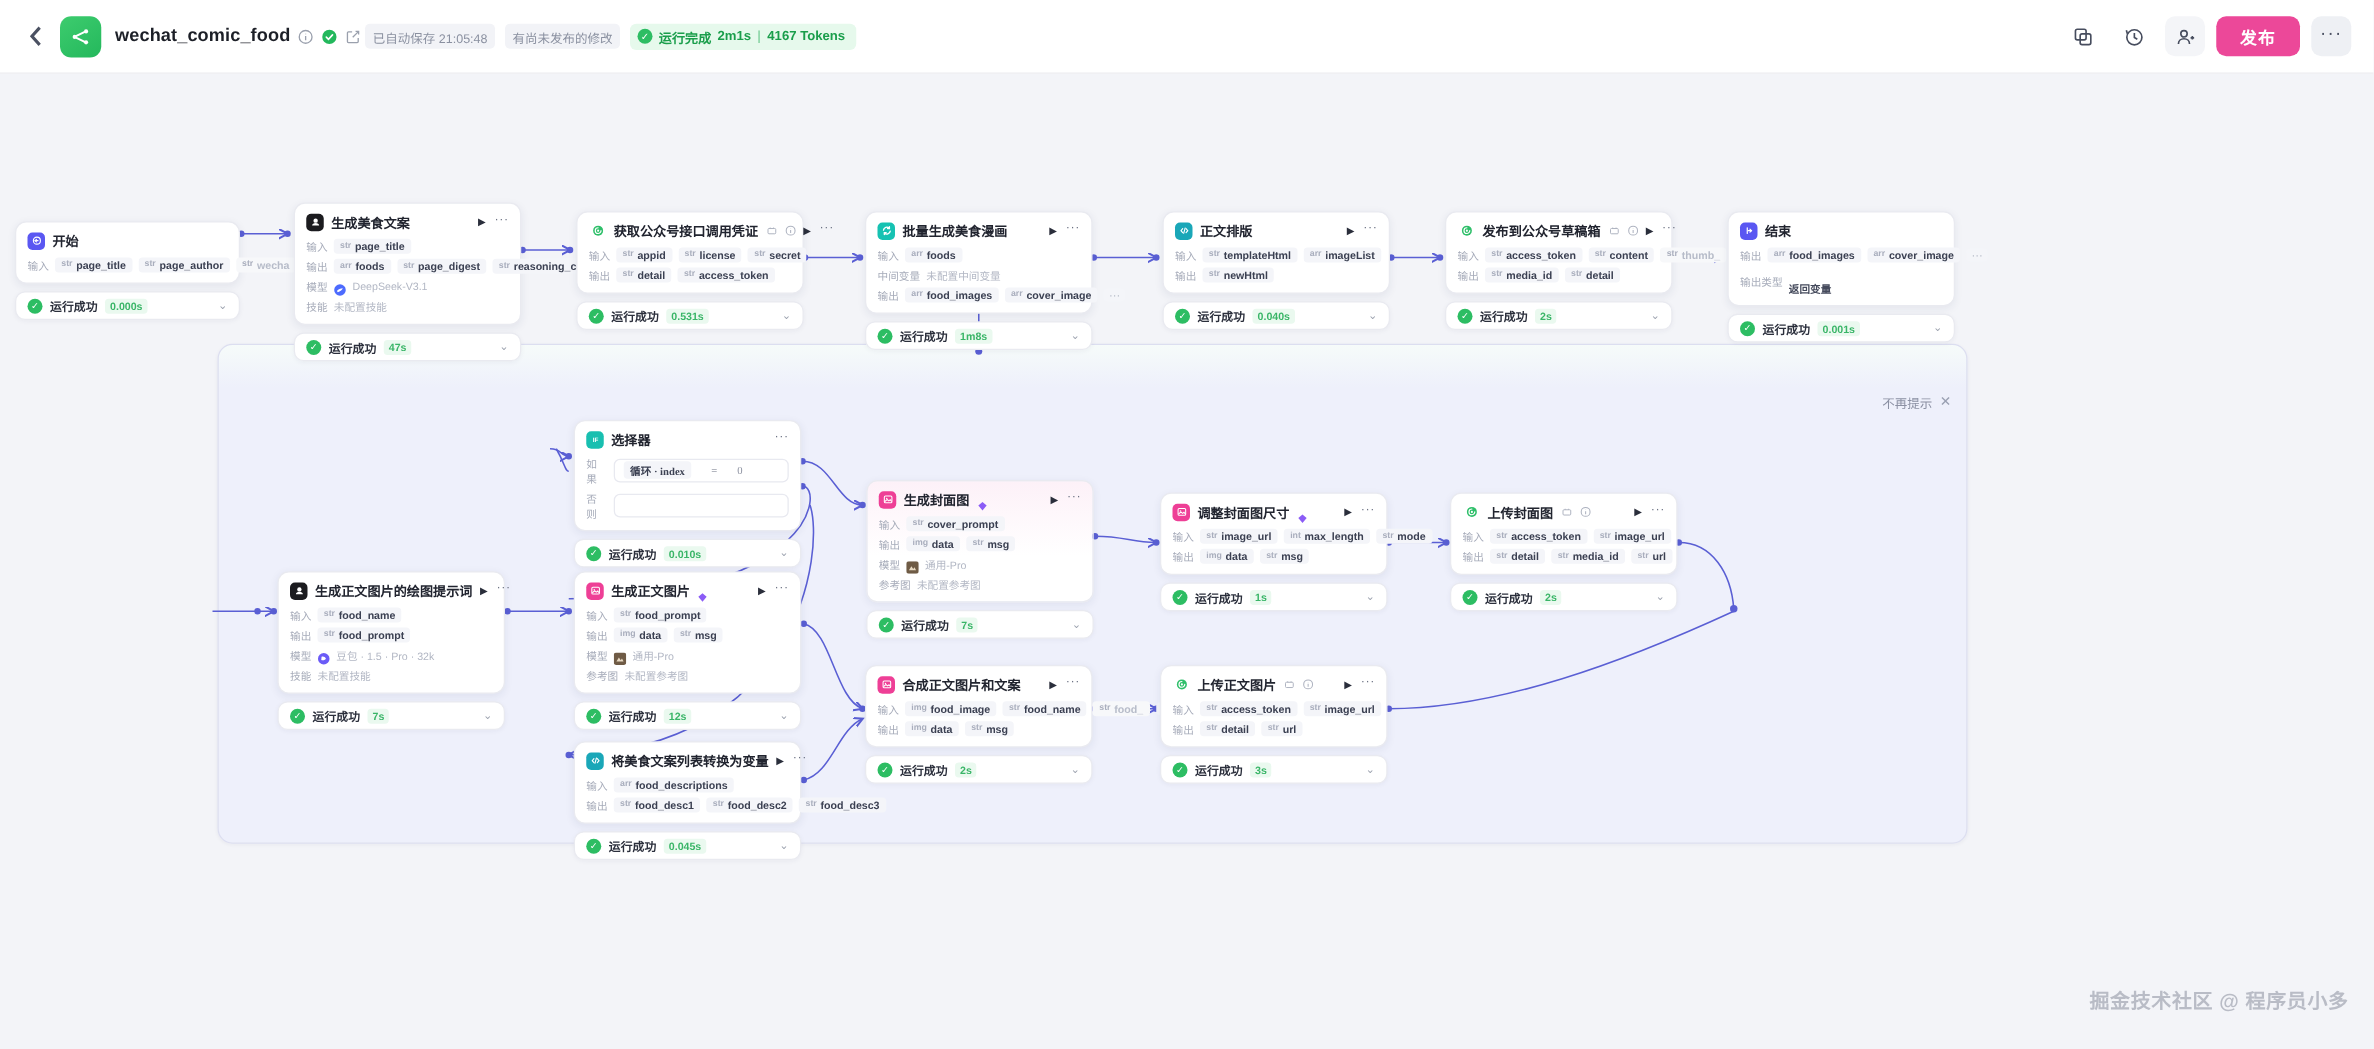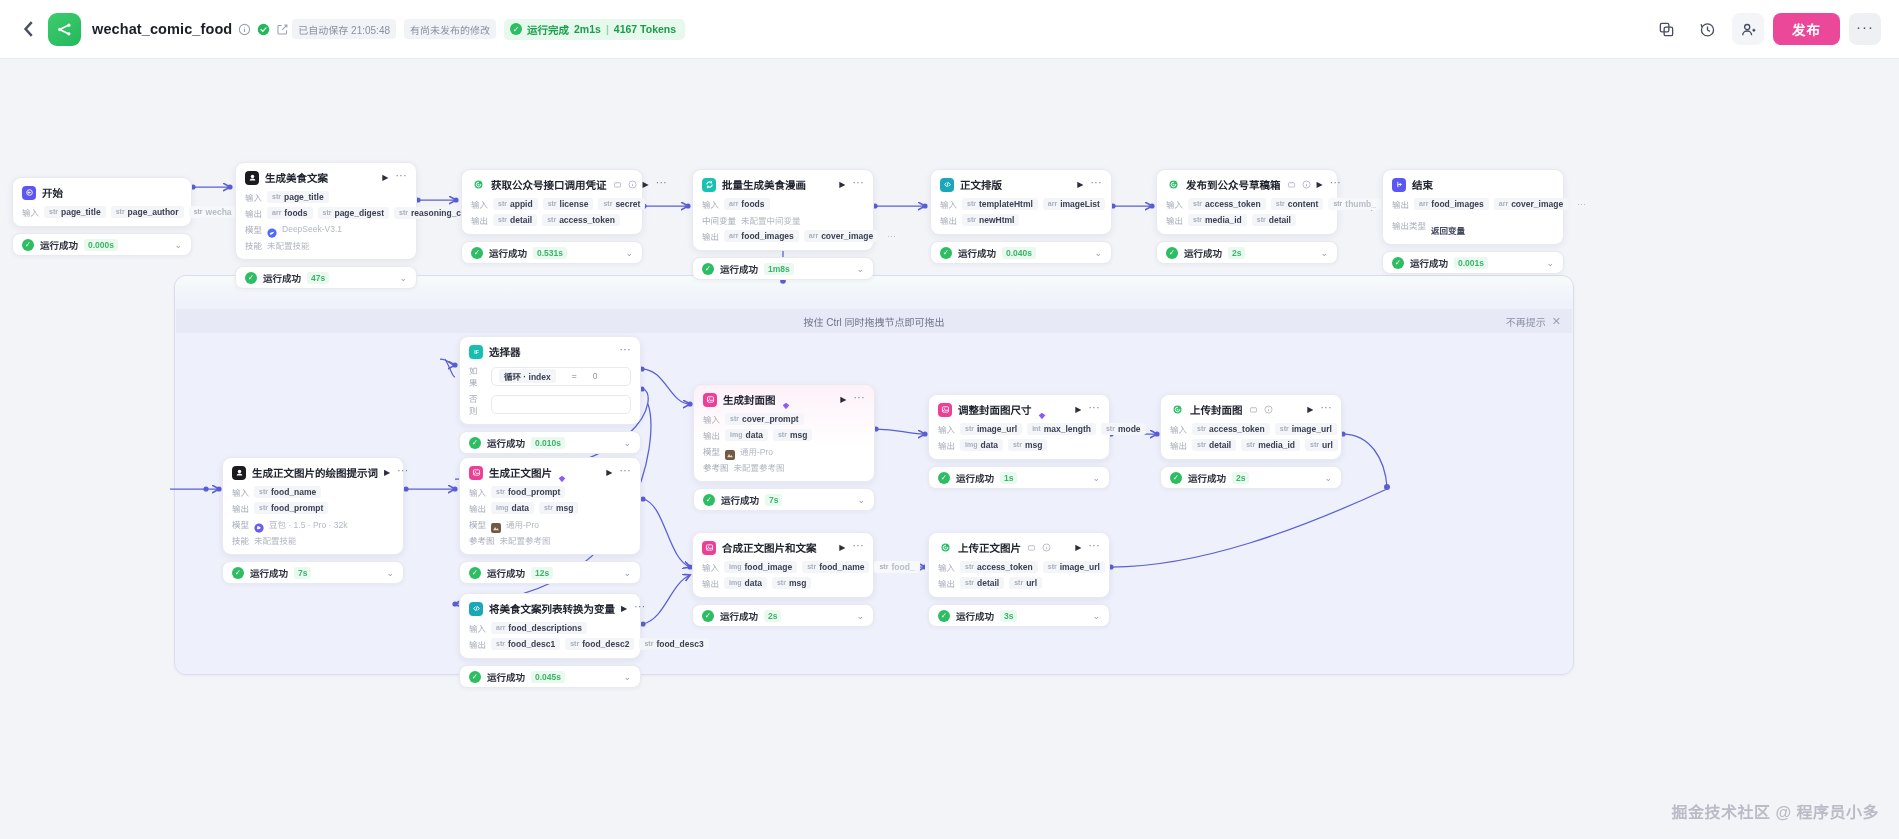--- a/index.html
+++ b/index.html
@@ -134,41 +134,41 @@
   .ptext { font-size:8.5px; color:#b2b7c4; white-space:nowrap; }
   .ptext.dark { color:#454a5c; font-weight:600;margin-top:11px; }
   .dots-more { font-size:9px; color:#b2b7c4; background:#f4f5f9; border-radius:3px; padding:0 4px; }
   .model-ic { width:10px;height:10px;border-radius:3px;flex:0 0 auto; }
 
   
   .if-row { display:flex; align-items:center; gap:7px; margin-top:4px; }
   .if-lab { font-size:8.5px; color:#a7acba; width:15px; flex:0 0 auto; }
   .if-box {
     flex:1; border:1px solid #e8e9f0; border-radius:5px; background:#fff;
-    height:19px; display:flex; align-items:center; gap:16px; padding:0 7px;
+    height:19px; display:flex; align-items:center; gap:16px; padding:0 7px;font-family:Liberation Serif, serif;
   }
   .if-box .tokc { display:inline-flex; align-items:center; gap:3px; background:#f4f5f9;
     border-radius:3px; padding:1px 5px; font-size:8.5px; color:#3b4052; font-weight:600; }
   .if-op { font-size:8.5px; color:#6d7384; }
   .if-val { font-size:8.5px; color:#8c91a0; }
 
   
   .status {
     margin-top:6px; background:#fff; border:1px solid #e9eaf0; border-radius:8px;
     height:23px; display:flex; align-items:center; gap:6px; padding:0 9px;
     box-shadow:0 1px 4px rgba(35,40,80,.05);
   }
   .st-dot { width:12px;height:12px;border-radius:50%;background:#2dbd63;flex:0 0 auto;
     display:flex;align-items:center;justify-content:center;color:#fff;font-size:7.5px; }
   .st-text { font-size:9.5px; color:#2b2f3c; font-weight:600; }
   .st-time { font-size:8.5px; color:#39b567; background:#eaf9ef; border-radius:3px; padding:1px 4px; font-weight:600; }
   .st-chev { margin-left:auto; color:#9aa0ad; font-size:9px; }
 
   .watermark {
-    position:absolute; right:20px; bottom:16px; z-index:30;
+    position:absolute; right:20px; bottom:28px; z-index:30;
     font-size:16px; color:#b9bcc6; font-weight:700; letter-spacing:.5px;margin-left:42px;
   }
 </style>
 </head>
 <body>
 
 <div id="app">
 
   <div class="topbar">
     <div class="back-arrow">
@@ -241,23 +241,20 @@
           </svg>
       </div>
       <button class="publish-btn">发布</button>
       <div class="more-btn">···</div>
     </div>
   </div>
 
   <div class="canvas">
 
     <div class="loop-box" style="left:174px; top:216px; width:1400px; height:400px;">
-      <div class="loop-hint-bar">
-        <span>按住 Ctrl 同时拖拽节点即可拖出</span>
-      </div>
       <div class="loop-hint-right">
         <span>不再提示</span>
         <span class="loop-hint-x">✕</span>
       </div>
     </div>
 
     <svg class="edges">
       <defs>
         <marker id="arw" markerWidth="7" markerHeight="7" refX="5.4" refY="3" orient="auto">
           <path d="M0,0 L5.6,3 L0,6" fill="none" stroke="#5a5fd4" stroke-width="1.3" stroke-linecap="round"></path>

